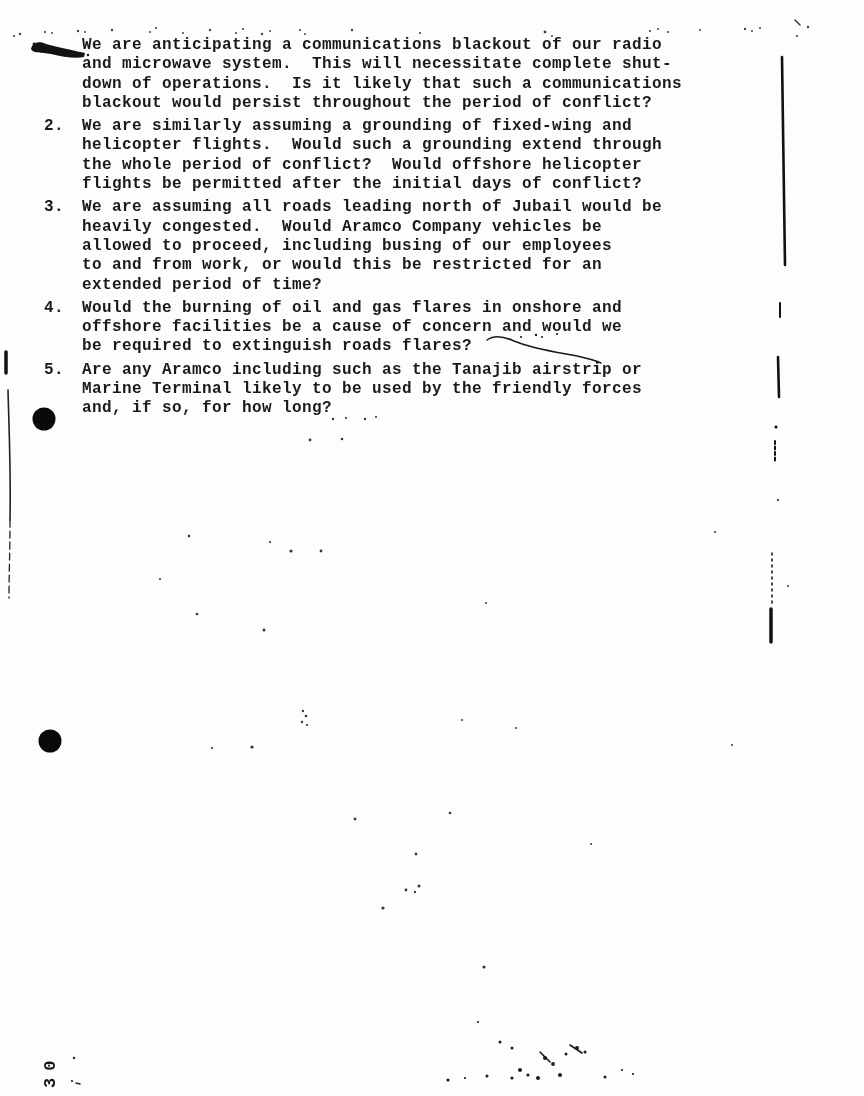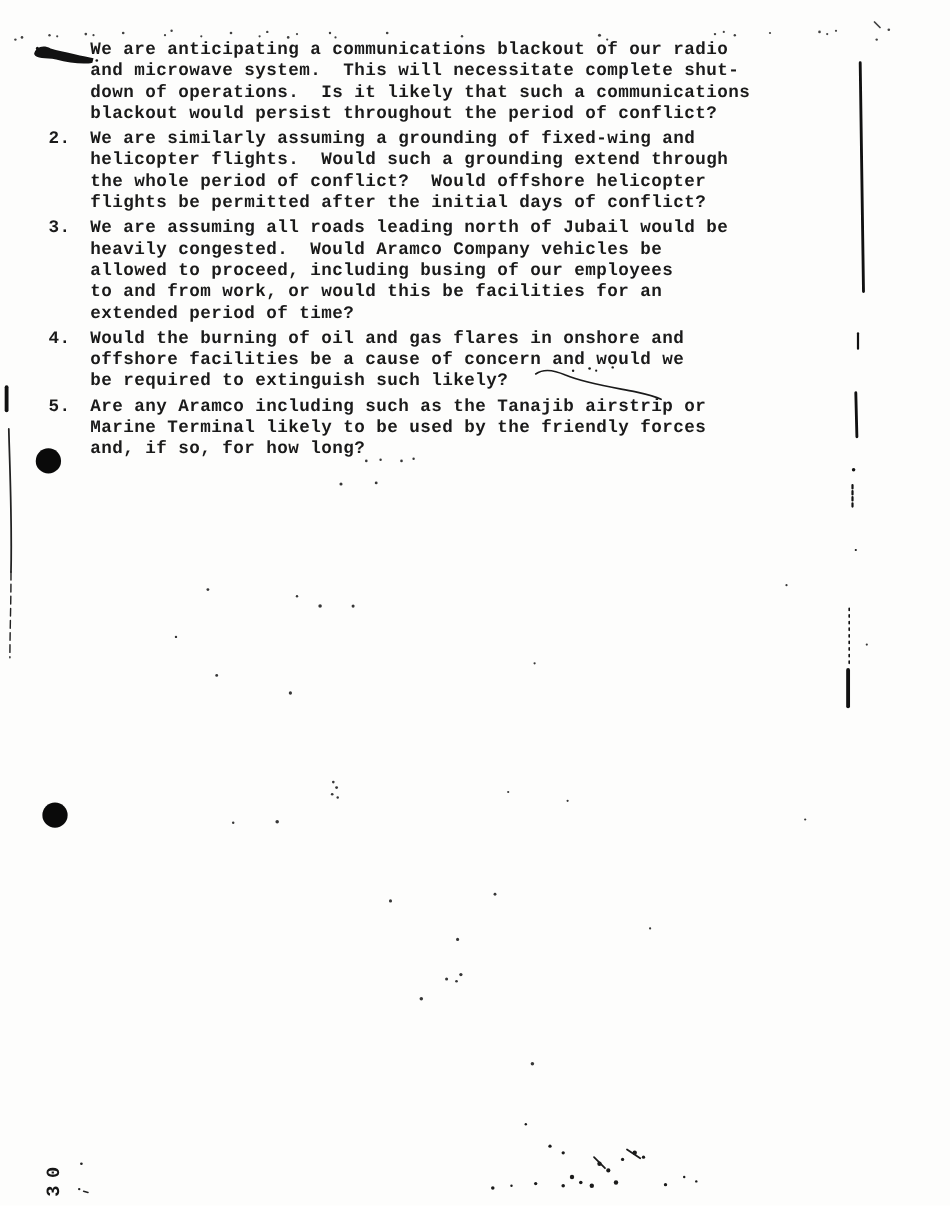--- a/index.html
+++ b/index.html
@@ -60,28 +60,28 @@
       <p class="txt">We are similarly assuming a grounding of fixed-wing and
 helicopter flights.  Would such a grounding extend through
 the whole period of conflict?  Would offshore helicopter
 flights be permitted after the initial days of conflict?</p>
     </section>
     <section class="item">
       <span class="num">3.</span>
       <p class="txt">We are assuming all roads leading north of Jubail would be
 heavily congested.  Would Aramco Company vehicles be
 allowed to proceed, including busing of our employees
-to and from work, or would this be facilities for an
+to and from work, or would this be restricted for an
 extended period of time?</p>
     </section>
     <section class="item">
       <span class="num">4.</span>
       <p class="txt">Would the burning of oil and gas flares in onshore and
 offshore facilities be a cause of concern and would we
-be required to extinguish such likely?</p>
+be required to extinguish roads flares?</p>
     </section>
     <section class="item">
       <span class="num">5.</span>
       <p class="txt">Are any Aramco including such as the Tanajib airstrip or
 Marine Terminal likely to be used by the friendly forces
 and, if so, for how long?</p>
     </section>
   </main>
 
   <div class="pagenum">

